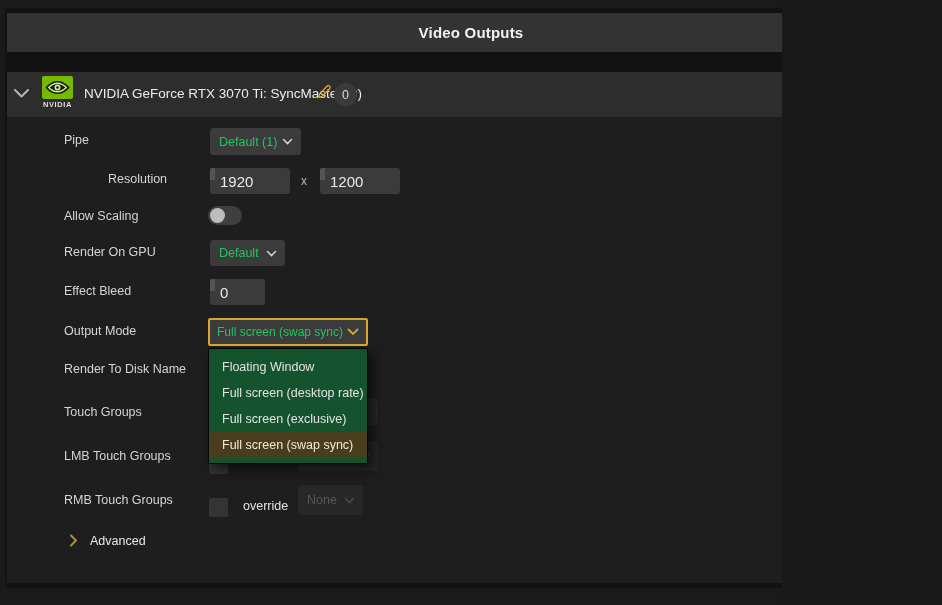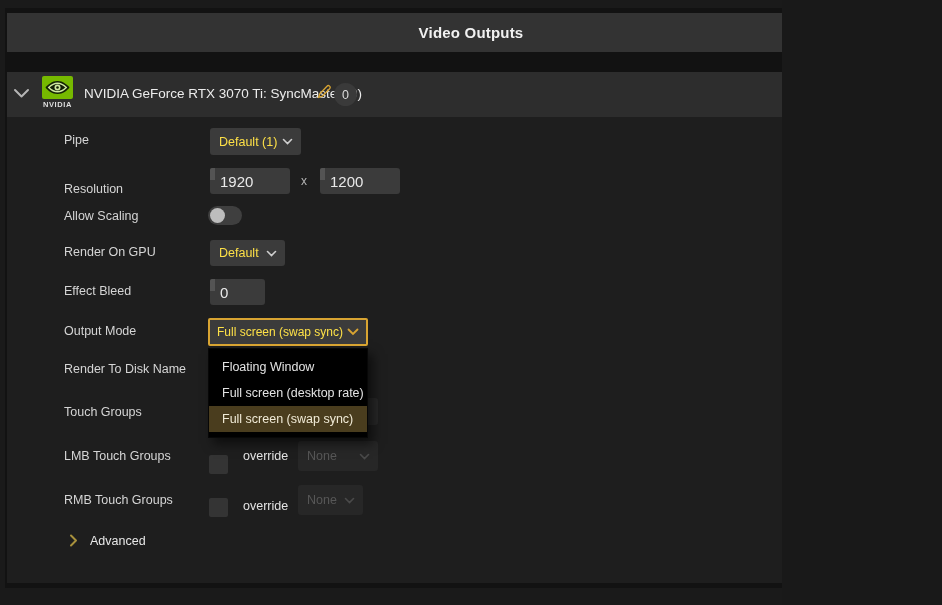--- a/index.html
+++ b/index.html
@@ -23,38 +23,38 @@
   .logo-word{left:40px;top:100px;width:35px;text-align:center;font-size:7.5px;
              font-weight:bold;letter-spacing:.6px;color:#dedede;}
   .zero-badge{left:334px;top:83px;width:23px;height:23px;border-radius:50%;background:#3a3a3a;
               display:flex;align-items:center;justify-content:center;font-size:12.5px;color:#dcdcdc;}
 
   
   .body-panel{left:7px;top:117px;width:928px;height:466px;background:#1e1e1e;}
   .flabel{position:absolute;left:64px;font-size:12.5px;color:#d5d5d5;}
 
   .ctrl{position:absolute;background:#3b3b3b;border-radius:3px;box-sizing:border-box;
-        color:#fde047;font-size:12.5px;display:flex;align-items:center;}
+        color:#22c55e;font-size:12.5px;display:flex;align-items:center;}
   .select{justify-content:space-between;padding:0 8px 0 9px;cursor:pointer;}
   .numinput{border:none;background:#3b3b3b;border-radius:3px;color:#e9e9e9;
             font-size:15px;font-family:"Liberation Sans",sans-serif;
             padding:0 0 0 10px;box-sizing:border-box;outline:none;}
   .notch{position:absolute;width:5px;height:12px;background:#545454;border-radius:2px 0 0 0;}
   .sep-x{font-size:12px;color:#b5b5b5;}
 
   
   .toggle{left:208px;top:206px;width:34px;height:19px;border-radius:10px;background:#3f3f3f;cursor:pointer;}
   .knob{position:absolute;left:2px;top:2px;width:15px;height:15px;border-radius:50%;background:#bdbdbd;}
 
   
   .combo{left:208px;top:318px;width:160px;height:28px;border:2px solid #d8a432;
          background:#3b3b3b;border-radius:2px;font-size:12px;padding:0 7px 0 7px;z-index:6;}
 
   
-  .menu{left:208px;top:348px;width:160px;background:#000000;border:1px solid #070707;
+  .menu{left:208px;top:348px;width:160px;background:#14532d;border:1px solid #070707;
         box-shadow:5px 6px 10px rgba(0,0,0,.55);z-index:5;padding:5px 0;box-sizing:border-box;}
   .menu-item{height:26px;line-height:26px;padding-left:13px;font-size:12.5px;color:#e3e3e3;cursor:pointer;}
   .menu-item.hl{background:#4a3d1e;color:#f0ead6;}
 
   
   .ghost-input{background:#282828;z-index:1;}
   .checkbox{position:absolute;width:19px;height:19px;background:#343434;border-radius:2px;cursor:pointer;z-index:1;}
   .dis-select{background:#272727;color:#575757;z-index:1;cursor:default;text-align:right;}
   .ov-label{position:absolute;font-size:12.5px;color:#e3e3e3;z-index:1;}
 
@@ -125,21 +125,21 @@
   <div class="flabel" style="top:133px;">Pipe</div>
   <div class="ctrl select" style="left:210px;top:128px;width:91px;height:27px;">
     <span>Default (1)</span>
     <span>
       <svg width="11" height="7" viewBox="0 0 11 7">
           <polyline points="1.5,1.5 5.5,5.5 9.5,1.5" fill="none" stroke="#cfcfcf" stroke-width="1.6" stroke-linecap="round"></polyline>
         </svg>
     </span>
   </div>
 
-  <div class="flabel" style="top:182px;">Resolution</div>
+  <div class="flabel" style="top:172px;margin-left:44px;">Resolution</div>
   <input class="abs numinput" style="left: 210px; top: 168px; width: 80px; height: 26px;" value="1920">
   <div class="notch" style="left:210px;top:168px;"></div>
   <div class="abs sep-x" style="left:301px;top:174px;">x</div>
   <input class="abs numinput" style="left: 320px; top: 168px; width: 80px; height: 26px;" value="1200">
   <div class="notch" style="left:320px;top:168px;"></div>
 
   <div class="flabel" style="top:209px;">Allow Scaling</div>
   <div class="abs toggle">
     <div class="knob"></div>
   </div>
@@ -182,20 +182,21 @@
     <span>
       <svg width="11" height="7" viewBox="0 0 11 7">
           <polyline points="1.5,1.5 5.5,5.5 9.5,1.5" fill="none" stroke="#4a4a4a" stroke-width="1.6" stroke-linecap="round"></polyline>
         </svg>
     </span>
   </div>
 
   <div class="abs menu">
     <div class="menu-item">Floating Window</div>
     <div class="menu-item">Full screen (desktop rate)</div>
+    <div class="menu-item">Full screen (exclusive)</div>
     <div class="menu-item hl">Full screen (swap sync)</div>
   </div>
 
   <div class="checkbox" style="left:209px;top:498px;"></div>
   <div class="ov-label" style="left:243px;top:499px;">override</div>
   <div class="ctrl select dis-select" style="left:298px;top:485px;width:65px;height:30px;">
     <span>None</span>
     <span>
       <svg width="11" height="7" viewBox="0 0 11 7">
           <polyline points="1.5,1.5 5.5,5.5 9.5,1.5" fill="none" stroke="#4a4a4a" stroke-width="1.6" stroke-linecap="round"></polyline>

